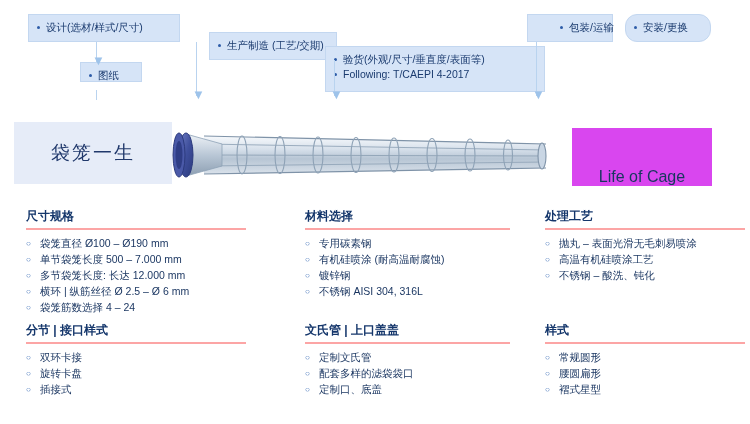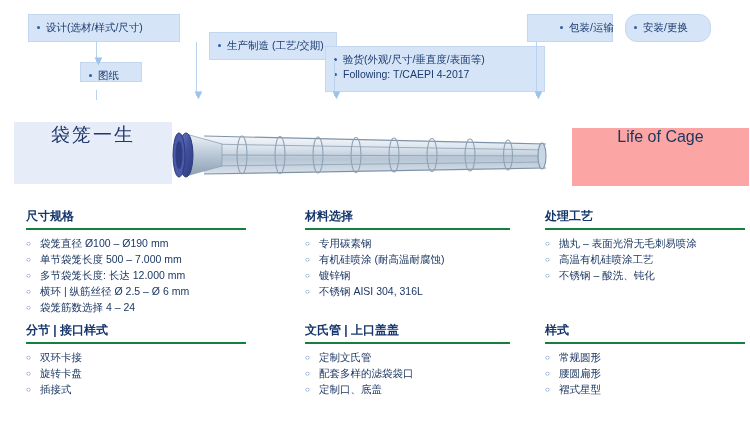--- a/index.html
+++ b/index.html
@@ -56,34 +56,35 @@
 
   
   .hero-left {
     position: absolute;
     left: 14px;
     top: 122px;
     width: 158px;
     height: 62px;
     background: #e6ecf8;
     display: flex;
+    align-items: center;
     justify-content: center;
     color: #20386b;
     font-size: 19px;
     letter-spacing: 2px;
   }
   .hero-right {
     position: absolute;
     left: 572px;
     top: 128px;
-    width: 177px;
+    width: 140px;
     height: 58px;
-    background: #fca5a5;
+    background: #d946ef;
     display: flex;
-    align-items: flex-start;
+    align-items: flex-end;
     justify-content: center;
     color: #17375e;
     font-size: 16px;
   }
 
   
   .cage-wrap {
     position: absolute;
     left: 146px;
     top: 110px;
@@ -97,21 +98,21 @@
     font-size: 10.5px;
     color: #0d2b55;
   }
   .panel .hdr {
     display: block;
     font-size: 12px;
     font-weight: bold;
     color: #14366b;
     padding-bottom: 3px;
     margin-bottom: 5px;
-    border-bottom: 2px solid #15803d;
+    border-bottom: 2px solid #fca5a5;
     white-space: nowrap;
   }
   .panel .row {
     position: relative;
     padding-left: 14px;
     line-height: 16px;
     white-space: nowrap;
     color: #17335f;
   }
   .panel .row:before {

